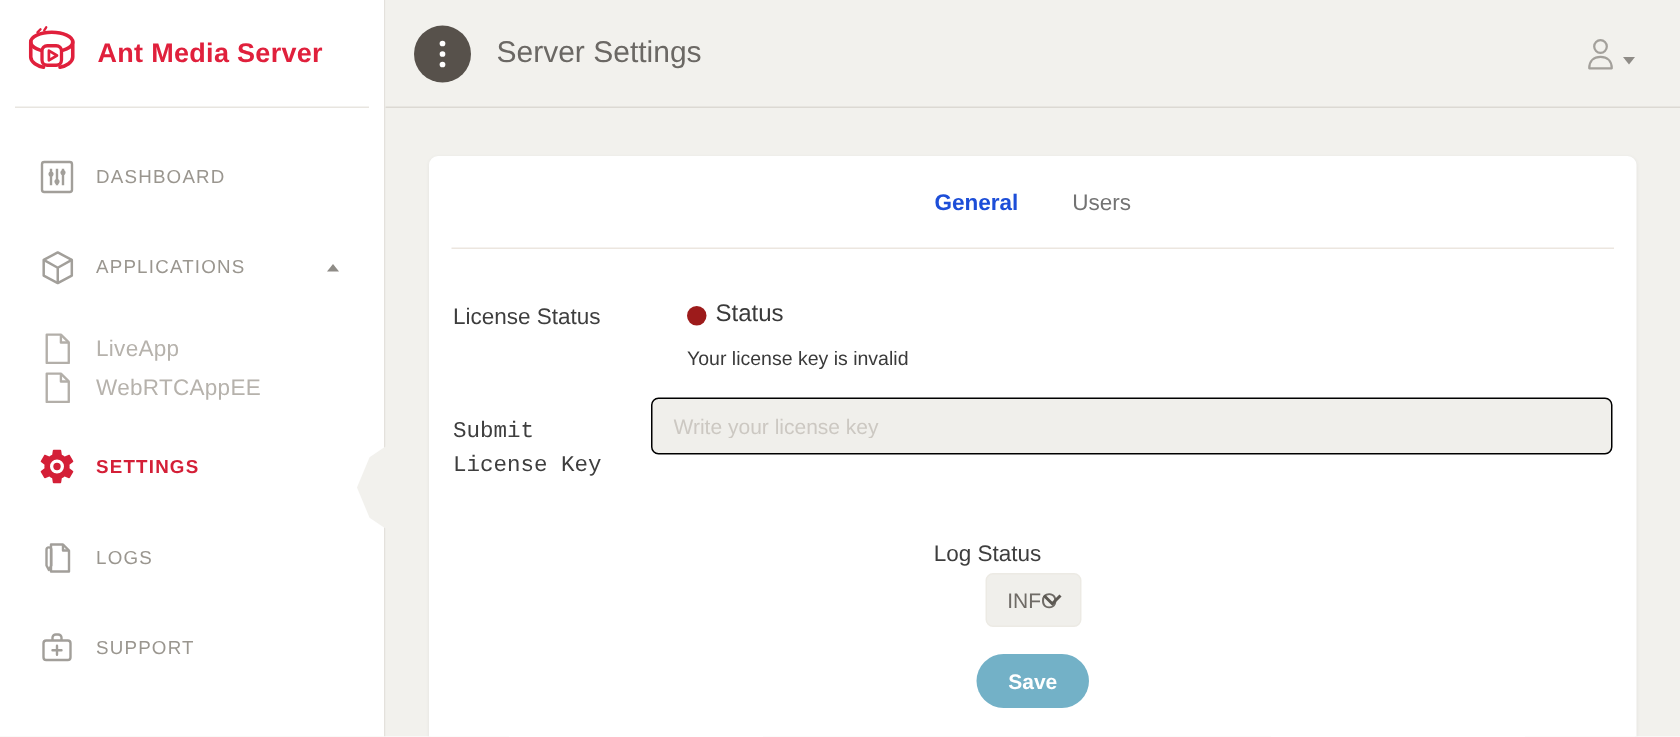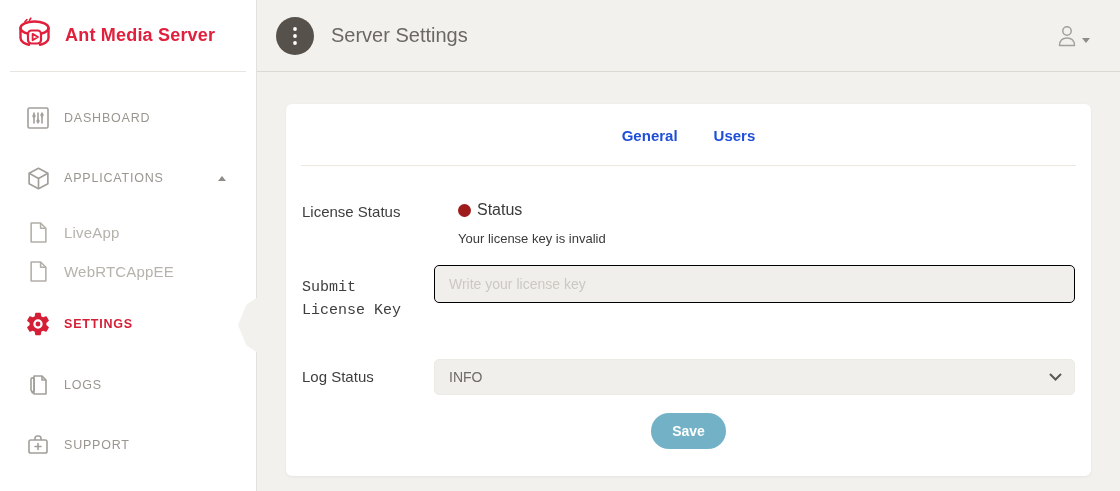--- a/index.html
+++ b/index.html
@@ -21,21 +21,21 @@
   .nav-item { display:flex; align-items:center; height:26px; padding-left:24px; cursor:pointer; }
   .nav-icon { width:28px; display:flex; justify-content:center; align-items:center; flex:none; }
   .nav-label { margin-left:12px; font-size:12.5px; letter-spacing:.8px; color:#9a968f; }
   .nav-item.sub .nav-label { font-size:15px; letter-spacing:.2px; color:#b6b2ac; }
   .nav-item.active .nav-label { color:#d41f37; font-weight:700; }
   .expand-caret {
     margin-left:auto; margin-right:30px; width:0; height:0;
     border-left:4px solid transparent; border-right:4px solid transparent;
     border-bottom:5px solid #8f8c87;
   }
-  .gap34 { margin-top:34px; } .gap28 { margin-top:28px; } .gap13 { margin-top:13px; }
+  .gap34 { margin-top:34px; } .gap28 { margin-top:28px; } .gap13 { }
   .gap27 { margin-top:27px; } .gap35 { margin-top:35px; }
   .active-notch {
     position:absolute; left:238px; top:297px; width:20px; height:56px; z-index:3;
     background:#f2f1ed;
     clip-path:polygon(100% 0, 100% 100%, 42% 86%, 0 50%, 42% 14%);
     filter:drop-shadow(-1px 0 0 #dedbd5);
   }
   
   .header {
     position:absolute; left:257px; right:0; top:0; height:72px;
@@ -53,41 +53,41 @@
     border-left:4px solid transparent; border-right:4px solid transparent;
     border-top:5px solid #8f8c87;
   }
   
   .main { position:absolute; left:257px; right:0; top:72px; bottom:0; }
   .card {
     margin:32px 29px 0; background:#ffffff; border-radius:6px;
     box-shadow:0 1px 3px rgba(0,0,0,.06); padding-bottom:27px;
   }
   .tabs { display:flex; justify-content:center; gap:36px; padding:23px 0 21px; }
-  .tab { font-size:15px; color:#1d4ed8; cursor:pointer;font-weight:bold; }
+  .tab { font-size:15px; color:#737373; cursor:pointer; }
   .tab.active { color:#1d4ed8; font-weight:700; }
   .card-divider { border-bottom:1px solid #ece6df; margin:0 15px; }
   .form { padding:0 16px; }
   .form-row { display:flex; align-items:flex-start; }
   .form-label { width:132px; flex:none; font-size:15px; color:#3e3e3e; line-height:1.5; }
   .row-license { margin-top:35px;gap:24px; }
   .status-line { display:flex; align-items:center; }
   .status-dot { width:13px; height:13px; border-radius:50%; margin-right:6px; }
   .status-value { font-size:16px; color:#3a3a3a; }
   .status-message { margin-top:12px; font-size:13px; color:#3a3a3a; }
   .row-submit { margin-top:19px; }
   .row-submit .form-label { padding-top:12px;font-family:Liberation Mono, monospace; }
   .label-line { display:block; }
   .text-input {
     flex:1; height:38px; background:#f0efeb; border:1px solid #000000;
     border-radius:5px; padding:0 14px; font-size:14px; color:#555;
     font-family:inherit; outline:none;
   }
   .text-input::placeholder { color:#ccc8c2; }
-  .row-log { margin-top:37px; align-items:center; }
+  .row-log { margin-top:37px; align-items:center;flex-direction:column; }
   .select-wrap { flex:1; position:relative; }
   .log-select {
     width:100%; height:36px; appearance:none; -webkit-appearance:none;
     background:#f0efeb; border:1px solid #eceae4; border-radius:5px;
     padding:0 14px; font-size:14px; color:#6f6b66; font-family:inherit; outline:none;
     cursor:pointer;
   }
   .select-chevron { position:absolute; right:13px; top:50%; transform:translateY(-50%); pointer-events:none; display:flex; }
   .save-row { display:flex; justify-content:center; margin-top:18px; }
   .save-button {

